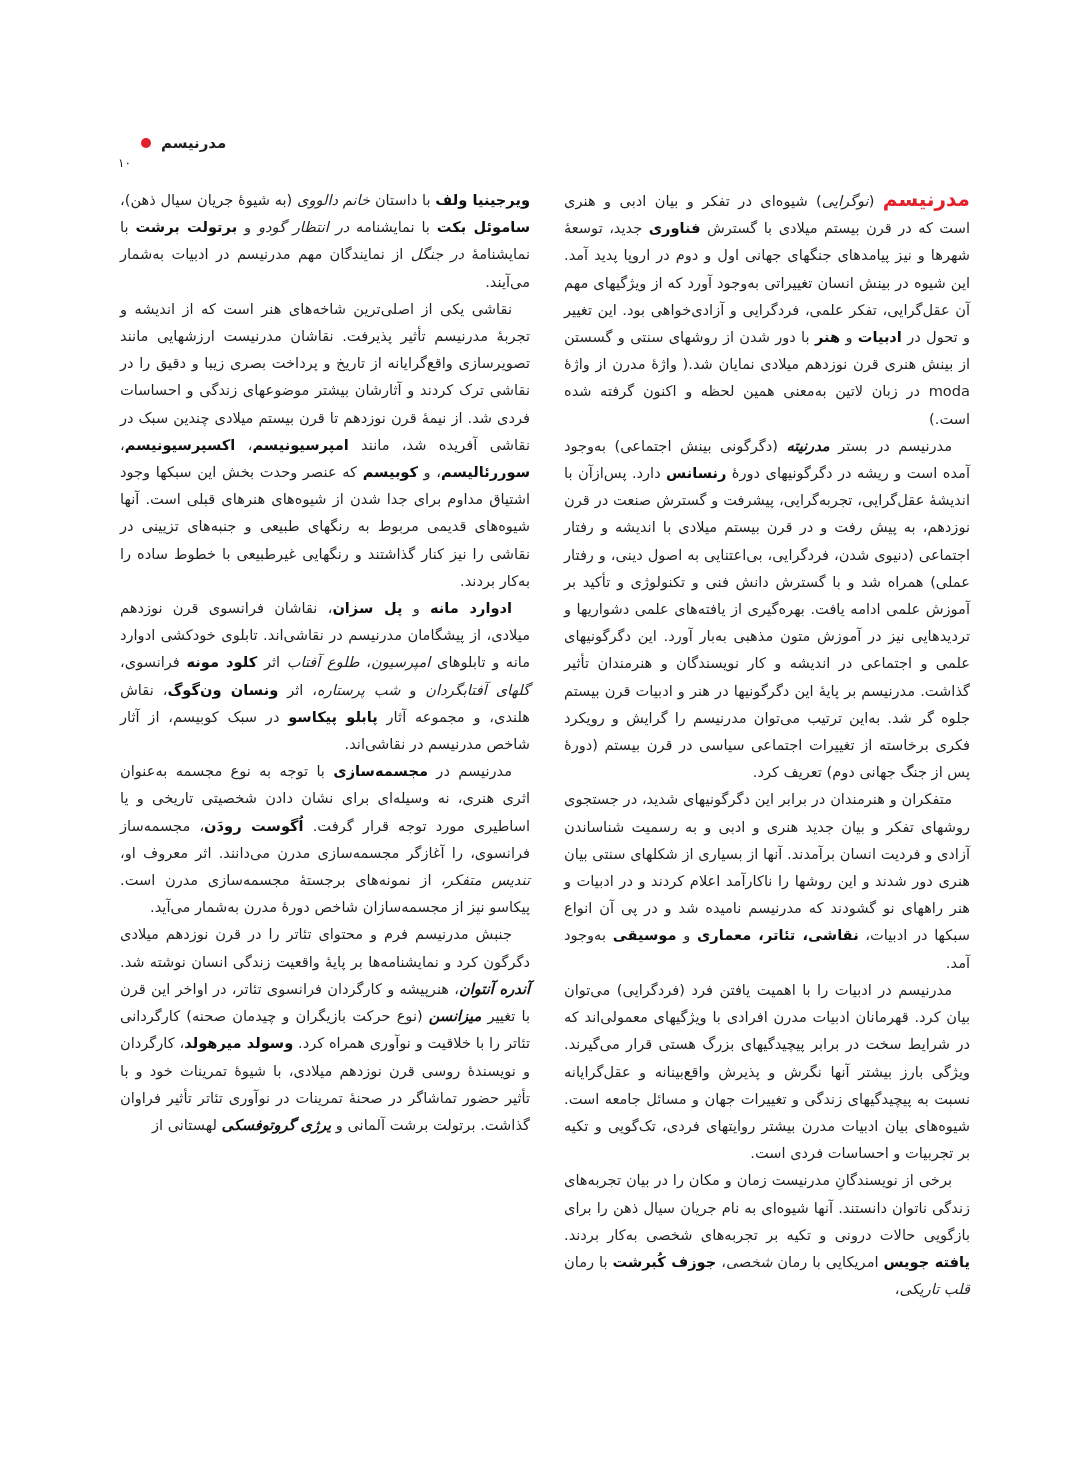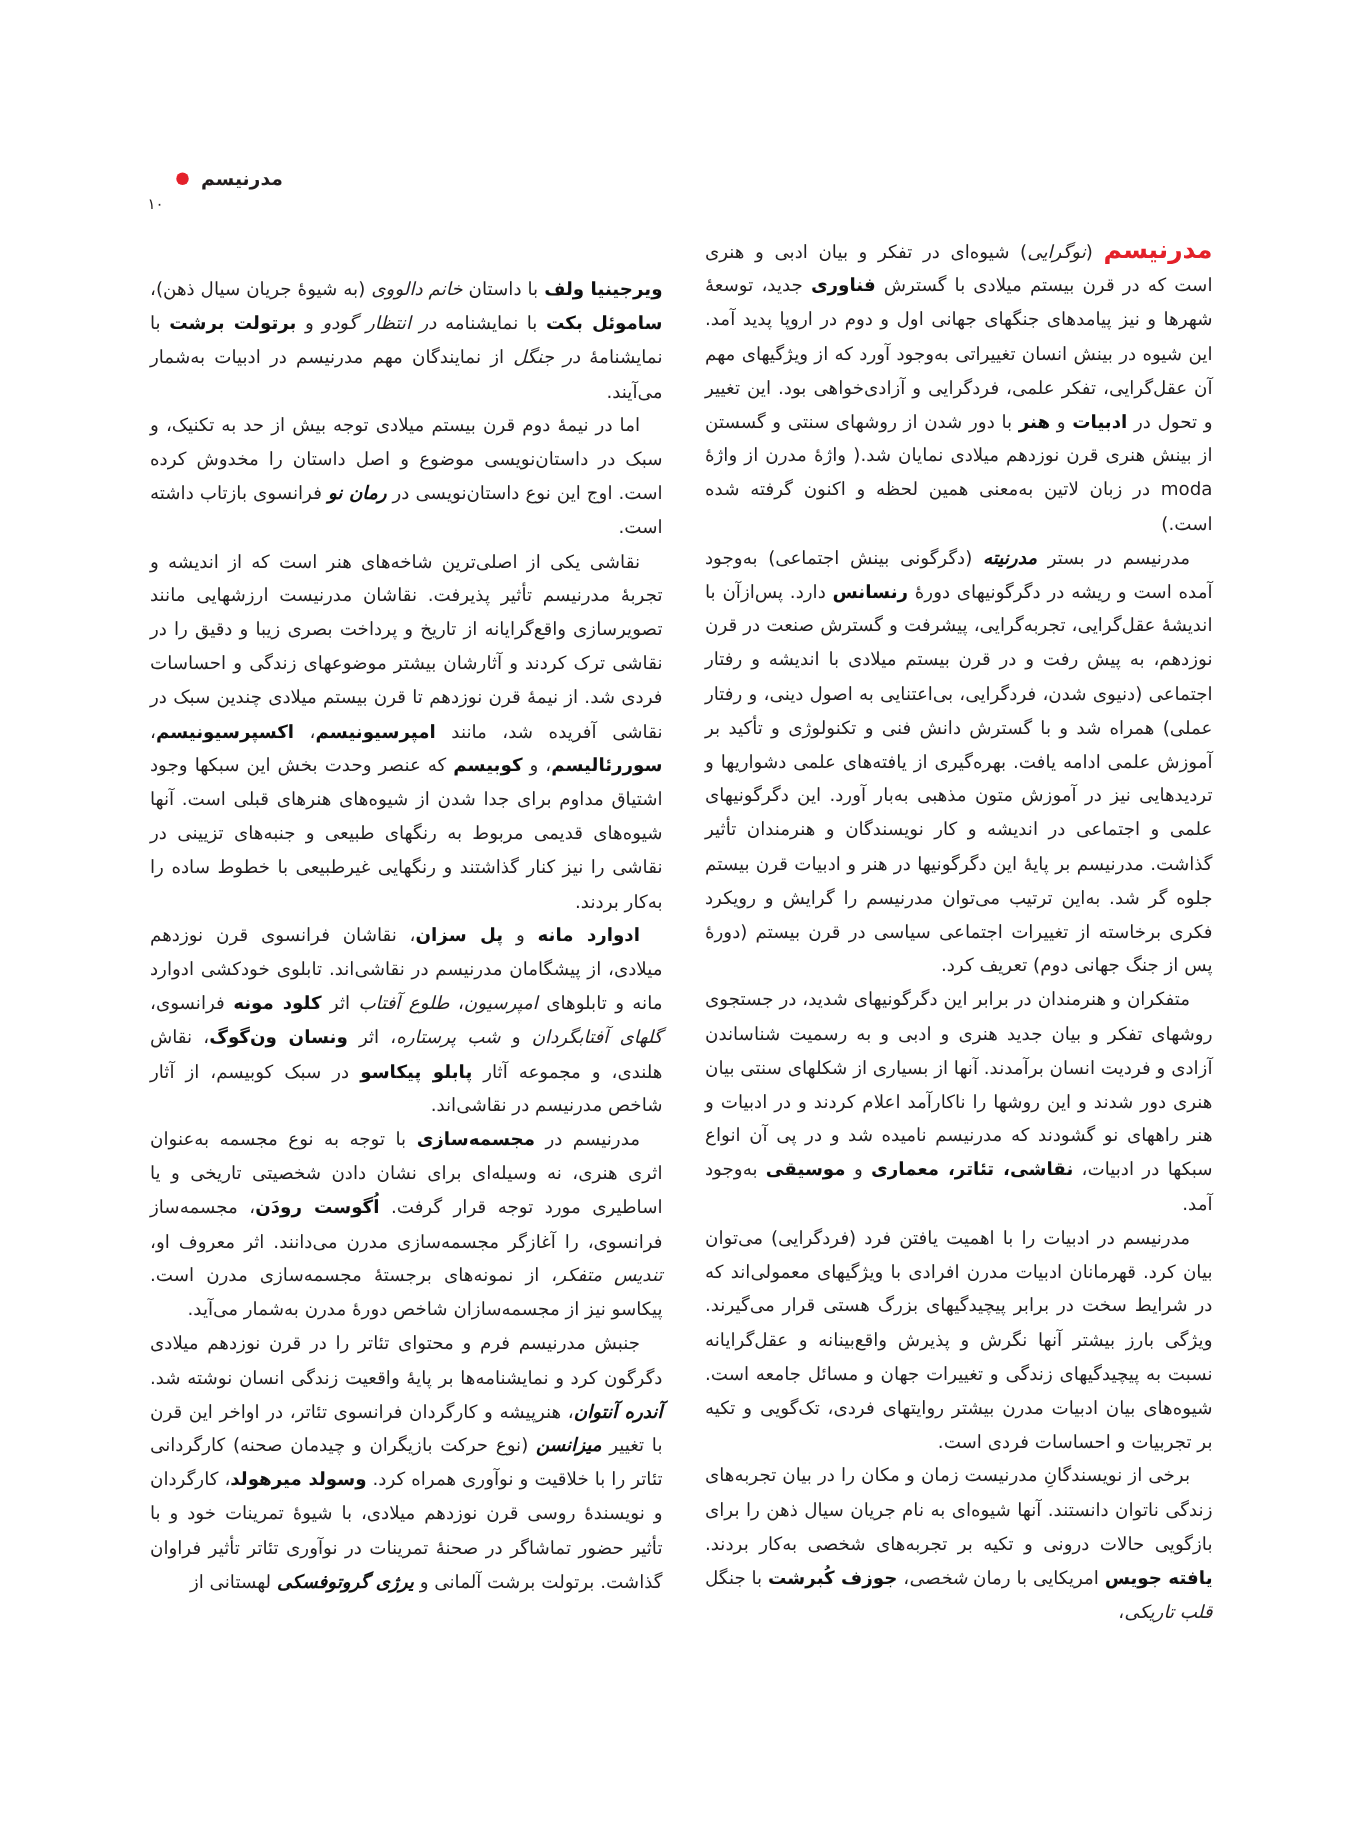--- a/index.html
+++ b/index.html
@@ -5,21 +5,21 @@
   html, body { margin:0; padding:0; background:#ffffff; }
   body { width:1080px; height:1457px; position:relative; overflow:hidden;
          font-family:"DejaVu Sans", sans-serif; color:#231f20; }
   .header { position:absolute; top:116px; left:118px; direction:rtl;
             display:flex; align-items:center; gap:10px; font-size:15px; font-weight:bold; }
   .header .dot { width:10px; height:10px; border-radius:50%; background:#e3212a; display:inline-block; }
   .header .pg { font-weight:normal; font-size:12px;margin-top:40px; }
   .col { position:absolute; top:186px; direction:rtl; text-align:justify;
          font-size:14.6px; line-height:27.2px; }
   .col.right { left:564px; width:406px; }
-  .col.left { left:120px; width:410px;margin-top:32px; }
+  .col.left { left:120px; width:410px; }
   .col p { margin:0; text-indent:0; }
   .col p.ind { text-indent:18px; }
   .col p.noind { text-indent:0; }
   b { font-weight:bold; color:#111; }
   i { font-style:italic; }
   .lead { color:#e3212a; font-weight:bold; font-size:20px; }
 </style>
 </head>
 <body>
 
@@ -31,27 +31,26 @@
 
 <div class="col right">
   <p><span class="lead">مدرنیسم</span><span> (</span><i>نوگرایی</i><span>) شیوه‌ای در تفکر و بیان ادبی و هنری است که در قرن بیستم میلادی با گسترش </span><b>فناوری</b><span> جدید، توسعهٔ شهرها و نیز پیامدهای جنگهای جهانی اول و دوم در اروپا پدید آمد. این شیوه در بینش انسان تغییراتی به‌وجود آورد که از ویژگیهای مهم آن عقل‌گرایی، تفکر علمی، فردگرایی و آزادی‌خواهی بود. این تغییر و تحول در </span><b>ادبیات</b><span> و </span><b>هنر</b><span> با دور شدن از روشهای سنتی و گسستن از بینش هنری قرن نوزدهم میلادی نمایان شد.( واژهٔ مدرن از واژهٔ moda در زبان لاتین به‌معنی همین لحظه و اکنون گرفته شده است.)</span></p>
 
   <p class="ind"><span>مدرنیسم در بستر </span><b><i>مدرنیته</i></b><span> (دگرگونی بینش اجتماعی) به‌وجود آمده است و ریشه در دگرگونیهای دورهٔ </span><b>رنسانس</b><span> دارد. پس‌ازآن با اندیشهٔ عقل‌گرایی، تجربه‌گرایی، پیشرفت و گسترش صنعت در قرن نوزدهم، به پیش رفت و در قرن بیستم میلادی با اندیشه و رفتار اجتماعی (دنیوی شدن، فردگرایی، بی‌اعتنایی به اصول دینی، و رفتار عملی) همراه شد و با گسترش دانش فنی و تکنولوژی و تأکید بر آموزش علمی ادامه یافت. بهره‌گیری از یافته‌های علمی دشواریها و تردیدهایی نیز در آموزش متون مذهبی به‌بار آورد. این دگرگونیهای علمی و اجتماعی در اندیشه و کار نویسندگان و هنرمندان تأثیر گذاشت. مدرنیسم بر پایهٔ این دگرگونیها در هنر و ادبیات قرن بیستم جلوه گر شد. به‌این ترتیب می‌توان مدرنیسم را گرایش و رویکرد فکری برخاسته از تغییرات اجتماعی سیاسی در قرن بیستم (دورهٔ پس از جنگ جهانی دوم) تعریف کرد.</span></p>
 
   <p class="ind"><span>متفکران و هنرمندان در برابر این دگرگونیهای شدید، در جستجوی روشهای تفکر و بیان جدید هنری و ادبی و به رسمیت شناساندن آزادی و فردیت انسان برآمدند. آنها از بسیاری از شکلهای سنتی بیان هنری دور شدند و این روشها را ناکارآمد اعلام کردند و در ادبیات و هنر راههای نو گشودند که مدرنیسم نامیده شد و در پی آن انواع سبکها در ادبیات، </span><b>نقاشی، تئاتر، معماری</b><span> و </span><b>موسیقی</b><span> به‌وجود آمد.</span></p>
 
   <p class="ind"><span>مدرنیسم در ادبیات را با اهمیت یافتن فرد (فردگرایی) می‌توان بیان کرد. قهرمانان ادبیات مدرن افرادی با ویژگیهای معمولی‌اند که در شرایط سخت در برابر پیچیدگیهای بزرگ هستی قرار می‌گیرند. ویژگی بارز بیشتر آنها نگرش و پذیرش واقع‌بینانه و عقل‌گرایانه نسبت به پیچیدگیهای زندگی و تغییرات جهان و مسائل جامعه است. شیوه‌های بیان ادبیات مدرن بیشتر روایتهای فردی، تک‌گویی و تکیه بر تجربیات و احساسات فردی است.</span></p>
 
-  <p class="ind"><span>برخی از نویسندگانِ مدرنیست زمان و مکان را در بیان تجربه‌های زندگی ناتوان دانستند. آنها شیوه‌ای به نام جریان سیال ذهن را برای بازگویی حالات درونی و تکیه بر تجربه‌های شخصی به‌کار بردند. </span><b>یافته جویس</b><span> امریکایی با رمان </span><i>شخصی</i><span>، </span><b>جوزف کُبرشت</b><span> با جنگل </span><i>قلب تاریکی</i><span>،</span></p>
+  <p class="ind"><span>برخی از نویسندگانِ مدرنیست زمان و مکان را در بیان تجربه‌های زندگی ناتوان دانستند. آنها شیوه‌ای به نام جریان سیال ذهن را برای بازگویی حالات درونی و تکیه بر تجربه‌های شخصی به‌کار بردند. </span><b>یافته جویس</b><span> امریکایی با رمان </span><i>شخصی</i><span>، </span><b>جوزف کُبرشت</b><span> با رمان </span><i>قلب تاریکی</i><span>،</span></p>
 </div>
 
 <div class="col left">
   <p class="noind"><b>ویرجینیا ولف</b><span> با داستان </span><i>خانم دالووی</i><span> (به شیوهٔ جریان سیال ذهن)، </span><b>ساموئل بکت</b><span> با نمایشنامه </span><i>در انتظار گودو</i><span> و </span><b>برتولت برشت</b><span> با نمایشنامهٔ </span><i>در جنگل</i><span> از نمایندگان مهم مدرنیسم در ادبیات به‌شمار می‌آیند.</span></p>
 
-  <p class="ind"><span>اما در نیمهٔ دوم قرن بیستم میلادی توجه بیش از حد به تکنیک، و سبک در داستان‌نویسی موضوع و اصل داستان را مخدوش کرده است. اوج این نوع داستان‌نویسی در </span><b><i>رمان نو</i></b><span> فرانسوی بازتاب داشته است.</span></p>
 
   <p class="ind"><span>نقاشی یکی از اصلی‌ترین شاخه‌های هنر است که از اندیشه و تجربهٔ مدرنیسم تأثیر پذیرفت. نقاشان مدرنیست ارزشهایی مانند تصویرسازی واقع‌گرایانه از تاریخ و پرداخت بصری زیبا و دقیق را در نقاشی ترک کردند و آثارشان بیشتر موضوعهای زندگی و احساسات فردی شد. از نیمهٔ قرن نوزدهم تا قرن بیستم میلادی چندین سبک در نقاشی آفریده شد، مانند </span><b>امپرسیونیسم</b><span>، </span><b>اکسپرسیونیسم</b><span>، </span><b>سوررئالیسم</b><span>، و </span><b>کوبیسم</b><span> که عنصر وحدت بخش این سبکها وجود اشتیاق مداوم برای جدا شدن از شیوه‌های هنرهای قبلی است. آنها شیوه‌های قدیمی مربوط به رنگهای طبیعی و جنبه‌های تزیینی در نقاشی را نیز کنار گذاشتند و رنگهایی غیرطبیعی با خطوط ساده را به‌کار بردند.</span></p>
 
   <p class="ind"><b>ادوارد مانه</b><span> و </span><b>پل سزان</b><span>، نقاشان فرانسوی قرن نوزدهم میلادی، از پیشگامان مدرنیسم در نقاشی‌اند. تابلوی خودکشی ادوارد مانه و تابلوهای </span><i>امپرسیون</i><span>، </span><i>طلوع آفتاب</i><span> اثر </span><b>کلود مونه</b><span> فرانسوی، </span><i>گلهای آفتابگردان</i><span> و </span><i>شب پرستاره</i><span>، اثر </span><b>ونسان ون‌گوگ</b><span>، نقاش هلندی، و مجموعه آثار </span><b>پابلو پیکاسو</b><span> در سبک کوبیسم، از آثار شاخص مدرنیسم در نقاشی‌اند.</span></p>
 
   <p class="ind"><span>مدرنیسم در </span><b>مجسمه‌سازی</b><span> با توجه به نوع مجسمه به‌عنوان اثری هنری، نه وسیله‌ای برای نشان دادن شخصیتی تاریخی و یا اساطیری مورد توجه قرار گرفت. </span><b>اُگوست رودَن</b><span>، مجسمه‌ساز فرانسوی، را آغازگر مجسمه‌سازی مدرن می‌دانند. اثر معروف او، </span><i>تندیس متفکر</i><span>، از نمونه‌های برجستهٔ مجسمه‌سازی مدرن است. پیکاسو نیز از مجسمه‌سازان شاخص دورهٔ مدرن به‌شمار می‌آید.</span></p>
 
   <p class="ind"><span>جنبش مدرنیسم فرم و محتوای تئاتر را در قرن نوزدهم میلادی دگرگون کرد و نمایشنامه‌ها بر پایهٔ واقعیت زندگی انسان نوشته شد. </span><b><i>آندره آنتوان</i></b><span>، هنرپیشه و کارگردان فرانسوی تئاتر، در اواخر این قرن با تغییر </span><b><i>میزانسن</i></b><span> (نوع حرکت بازیگران و چیدمان صحنه) کارگردانی تئاتر را با خلاقیت و نوآوری همراه کرد. </span><b>وسولد میرهولد</b><span>، کارگردان و نویسندهٔ روسی قرن نوزدهم میلادی، با شیوهٔ تمرینات خود و با تأثیر حضور تماشاگر در صحنهٔ تمرینات در نوآوری تئاتر تأثیر فراوان گذاشت. برتولت برشت آلمانی و </span><b><i>یرژی گروتوفسکی</i></b><span> لهستانی از</span></p>
 </div>
 

